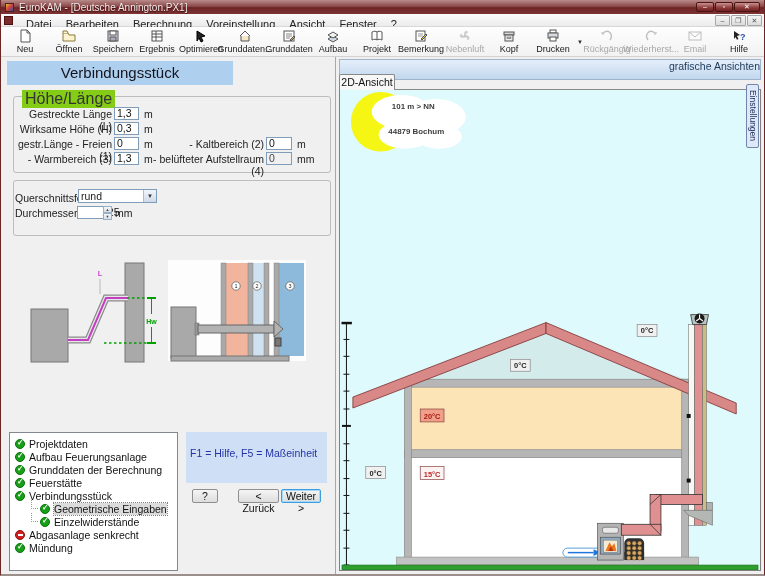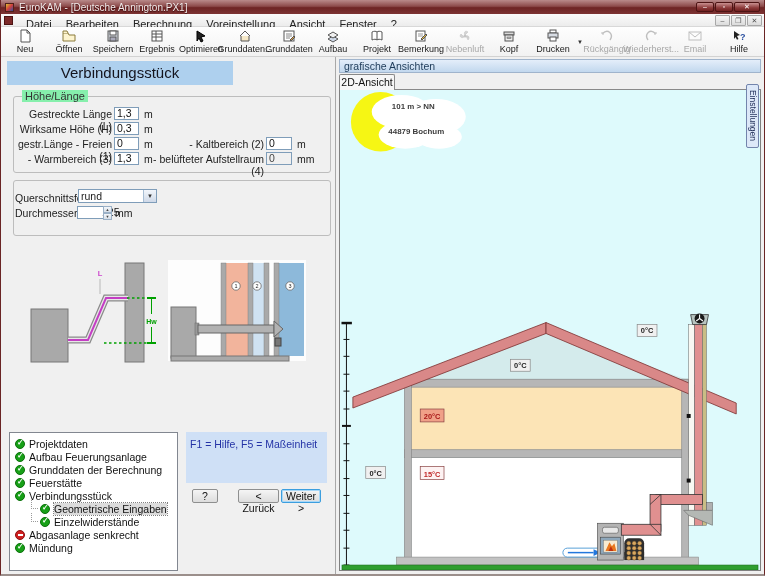--- a/index.html
+++ b/index.html
@@ -41,21 +41,21 @@
   .tbtn.disabled .tlabel { color:#a8a8a8; }
   .tbtn.disabled .ticon { opacity:.4; }
   .drop-arrow { width:10px; height:29px; display:flex; align-items:center; justify-content:center;
     font-size:6px; color:#333; }
 
   
   .left-panel { position:absolute; left:0; top:57px; width:334px; bottom:0; background:#f0f0f0; }
   .lp-banner { position:absolute; left:6px; top:4px; width:226px; height:24px; background:#aed0ee;
     text-align:center; line-height:24px; font-size:15px; color:#14141e; }
   .groupbox { position:absolute; border:1px solid #bdbdbd; border-radius:3px; }
-  .groupbox .gb-label { position:absolute; top:-7px; left:8px; background:#86efac; padding:0 3px; font-size:11px; color:#333; }
+  .groupbox .gb-label { position:absolute; top:-7px; left:8px; background:#84cc16; padding:0 3px; font-size:16px; color:#333; }
   .fld-label { position:absolute; font-size:10.5px; color:#222; text-align:right; }
   .fld-input { position:absolute; height:13px; background:#fff; border:1px solid #7f9db9; font-size:10.5px;
     padding:0 2px; line-height:11px; color:#111; }
   .fld-input.disabled { background:#f0f0f0; color:#444; }
   .fld-unit { position:absolute; font-size:10.5px; color:#222; }
   .combo { position:absolute; height:14px; background:#fff; border:1px solid #7f9db9; display:flex; }
   .combo .combo-val { flex:1; font-size:10.5px; padding:1px 2px; line-height:11px; }
   .combo .combo-btn { width:13px; background:linear-gradient(#f2f6fb,#cfd9e8); border-left:1px solid #a8bed4;
     font-size:6px; color:#333; text-align:center; line-height:12px; }
   .spinner { position:absolute; width:9px; height:13px; display:flex; flex-direction:column; }
@@ -71,31 +71,31 @@
   .tree-elbow { display:inline-block; width:7px; height:9px; border-left:1px dotted #9a9a9a;
     border-bottom:1px dotted #9a9a9a; margin:-6px 2px 3px 0; }
   .cl-ico { display:inline-block; width:10px; height:10px; border-radius:50%; margin-right:4px; position:relative; flex:none; }
   .cl-ico.ok { background:#17a017; border:1px solid #0c700c; }
   .cl-ico.ok::after { content:"✓"; position:absolute; left:1px; top:-2px; color:#fff; font-size:8px; font-weight:bold; }
   .cl-ico.blocked { background:#cf2020; border:1px solid #8d1010; }
   .cl-ico.blocked::after { content:""; position:absolute; left:1.5px; top:3.5px; width:5px; height:1.6px; background:#fff; }
   .cl-row.selected .cl-text { background:#dcdcdc; outline:1px dotted #808080; }
 
   .hintbox { position:absolute; left:185px; top:375px; width:141px; height:51px; background:#cfe0f6;
-    font-size:10.5px; color:#2433a6; padding:6px 4px; }
+    font-size:10.5px; color:#2433a6; padding:15px 4px; }
   .btn { position:absolute; height:14px; background:linear-gradient(#f5f5f5,#dddddd); border:1px solid #8e8f8f;
     border-radius:2px; font-size:10.5px; text-align:center; line-height:12px; color:#111; }
   .btn.default { border:1px solid #3c9ede; box-shadow:inset 0 0 0 1px #a8d8f8; }
 
   
   .right-panel { position:absolute; left:334px; top:57px; right:0; bottom:0; background:#f0f0f0;
     border-left:1px solid #a8a8a8; }
-  .rp-header { position:absolute; left:3px; top:2px; right:3px; height:14px;
+  .rp-header { position:absolute; left:3px; top:2px; right:3px; height:21px;
     background:linear-gradient(#e4eefa,#c2d8ee); border:1px solid #a0b4cc; font-size:10.5px; color:#1d3a58;
-    line-height:12px; padding-left:4px; }
+    line-height:12px; padding-left:4px;text-align:right; }
   .rp-tab { position:absolute; left:3px; top:17px; width:56px; height:16px; background:#f7f7f7;
     border:1px solid #898989; border-bottom:none; border-radius:2px 2px 0 0; font-size:10.5px;
     text-align:center; line-height:15px; color:#111; z-index:2; }
   .rp-tabline { position:absolute; left:3px; right:3px; top:32px; height:1px; background:#898989; }
   .rp-canvas { position:absolute; left:3px; top:33px; right:3px; bottom:3px; background:#defafc;
     border:1px solid #808080; border-top:none; }
   .rp-canvas svg { width:100%; height:100%; display:block; }
   .side-tab { position:absolute; right:5px; top:27px; width:13px; height:64px; background:#dde8f8;
     border:1px solid #7384ac; border-radius:2px; writing-mode:vertical-rl; font-size:8.5px; color:#25335c;
     text-align:center; line-height:11px; }

